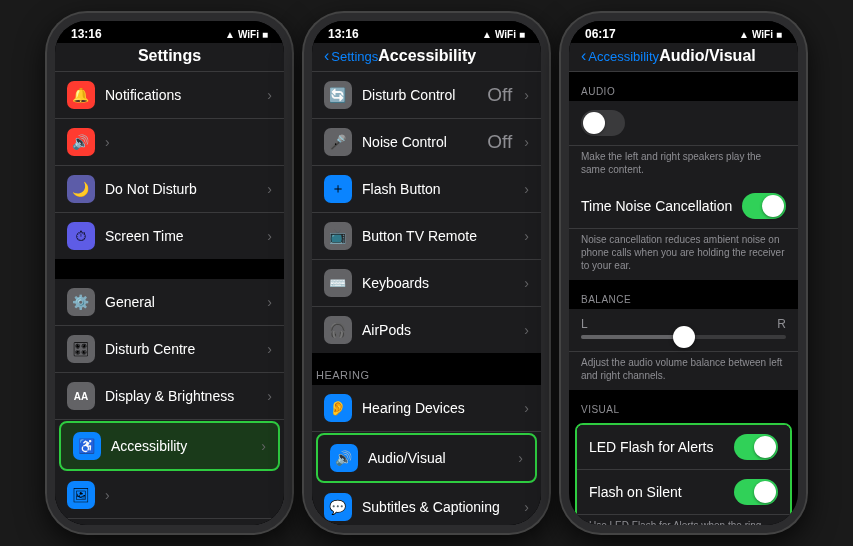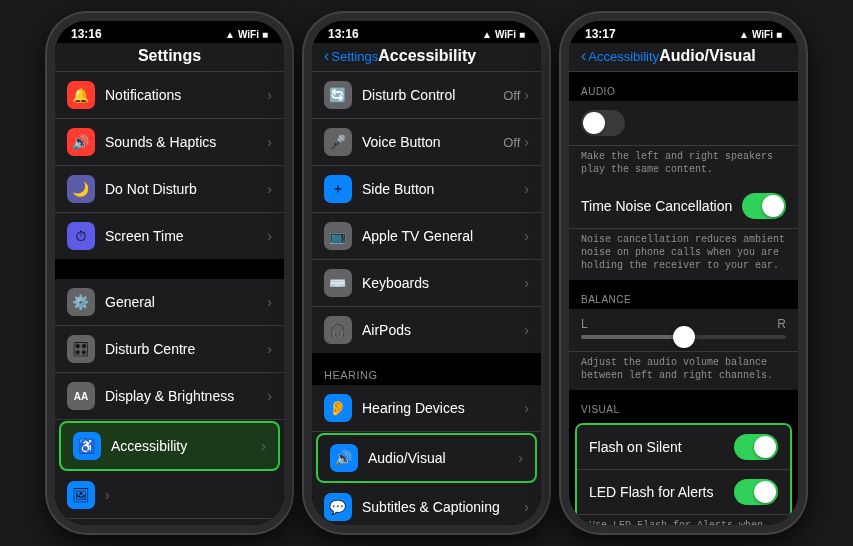--- a/index.html
+++ b/index.html
@@ -72,21 +72,21 @@
     }
     .nav-back-icon { font-size: 16px; }
 
     
     .settings-list {
       background: #000;
       overflow: hidden;
     }
 
     .section-header {
-      padding: 16px 12px 4px;
+      padding: 16px 4px 4px;
       font-size: 11px;
       color: #8e8e93;
       text-transform: uppercase;
       letter-spacing: 0.5px;
       background: #000;
     }
 
     .settings-group {
       background: #1c1c1e;
       margin: 0 0 0 0;
@@ -116,23 +116,23 @@
       flex-shrink: 0;
       font-size: 14px;
     }
 
     .item-text {
       flex: 1;
       font-size: 14px;
       color: #fff;
     }
     .item-value {
-      font-size: 13px;
+      font-size: 19px;
       color: #8e8e93;
-      margin-right: 4px;
+      margin-right: 12px;
     }
     .chevron {
       color: #636366;
       font-size: 14px;
     }
 
     
     .toggle {
       width: 44px;
       height: 26px;
@@ -168,21 +168,20 @@
       text-transform: uppercase;
       letter-spacing: 0.5px;
       background: #000;
     }
     .audio-desc {
       padding: 4px 12px 8px;
       font-size: 10px;
       color: #8e8e93;
       background: #1c1c1e;
       line-height: 1.3;
-      font-family: Liberation Mono, monospace;
     }
 
     
     .balance-container {
       background: #1c1c1e;
       padding: 8px 12px;
       border-bottom: 0.5px solid #3a3a3c;
     }
     .balance-labels {
       display: flex;
@@ -268,21 +267,20 @@
       <div class="settings-list">
 
         <div class="settings-group">
           <div class="settings-item">
             <div class="item-icon" style="background:#ff3b30;">🔔</div>
             <span class="item-text">Notifications</span>
             <span class="chevron">›</span>
           </div>
           <div class="settings-item">
             <div class="item-icon" style="background:#ff3b30;">🔊</div>
-            <span class="item-text">Sounds &amp; Haptics</span>
             <span class="chevron">›</span>
           </div>
           <div class="settings-item">
             <div class="item-icon" style="background:#5c5ca8;">🌙</div>
             <span class="item-text">Do Not Disturb</span>
             <span class="chevron">›</span>
           </div>
           <div class="settings-item">
             <div class="item-icon" style="background:#5e5ce6;">⏱</div>
             <span class="item-text">Screen Time</span>
@@ -349,32 +347,32 @@
 
         <div class="settings-group">
           <div class="settings-item">
             <div class="item-icon" style="background:#636366;">🔄</div>
             <span class="item-text">Disturb Control</span>
             <span class="item-value">Off</span>
             <span class="chevron">›</span>
           </div>
           <div class="settings-item">
             <div class="item-icon" style="background:#636366;">🎤</div>
-            <span class="item-text">Voice Button</span>
+            <span class="item-text">Noise Control</span>
             <span class="item-value">Off</span>
             <span class="chevron">›</span>
           </div>
           <div class="settings-item">
             <div class="item-icon" style="background:#0a84ff;">＋</div>
-            <span class="item-text">Side Button</span>
+            <span class="item-text">Flash Button</span>
             <span class="chevron">›</span>
           </div>
           <div class="settings-item">
             <div class="item-icon" style="background:#636366;">📺</div>
-            <span class="item-text">Apple TV General</span>
+            <span class="item-text">Button TV Remote</span>
             <span class="chevron">›</span>
           </div>
           <div class="settings-item">
             <div class="item-icon" style="background:#636366;">⌨️</div>
             <span class="item-text">Keyboards</span>
             <span class="chevron">›</span>
           </div>
           <div class="settings-item">
             <div class="item-icon" style="background:#636366;">🎧</div>
             <span class="item-text">AirPods</span>
@@ -402,21 +400,21 @@
           </div>
         </div>
 
       </div>
     </div>
   </div>
 
   <div class="phone">
     <div class="phone-screen">
       <div class="status-bar">
-        <span class="status-time">13:17</span>
+        <span class="status-time">06:17</span>
         <div class="status-icons">
           <span>▲</span>
           <span>WiFi</span>
           <span>■</span>
         </div>
       </div>
       <div class="nav-bar">
         <div class="nav-back">
           <span class="nav-back-icon">‹</span>
           <span>Accessibility</span>
@@ -454,30 +452,30 @@
             <div class="balance-thumb"></div>
           </div>
         </div>
         <div class="audio-desc">Adjust the audio volume balance between left and right channels.</div>
       </div>
 
       <div class="audio-section-label">VISUAL</div>
       <div class="visual-highlighted-box">
         <div class="settings-group">
           <div class="settings-item">
+            <span class="item-text">LED Flash for Alerts</span>
+            <div class="toggle toggle-on">
+              <div class="toggle-knob"></div>
+            </div>
+          </div>
+          <div class="settings-item">
             <span class="item-text">Flash on Silent</span>
             <div class="toggle toggle-on">
               <div class="toggle-knob"></div>
             </div>
           </div>
-          <div class="settings-item">
-            <span class="item-text">LED Flash for Alerts</span>
-            <div class="toggle toggle-on">
-              <div class="toggle-knob"></div>
-            </div>
-          </div>
           <div class="audio-desc">Use LED Flash for Alerts when the ring switch is set to silent.</div>
         </div>
       </div>
     </div>
   </div>
 
 </div>
 
 </body></html>

